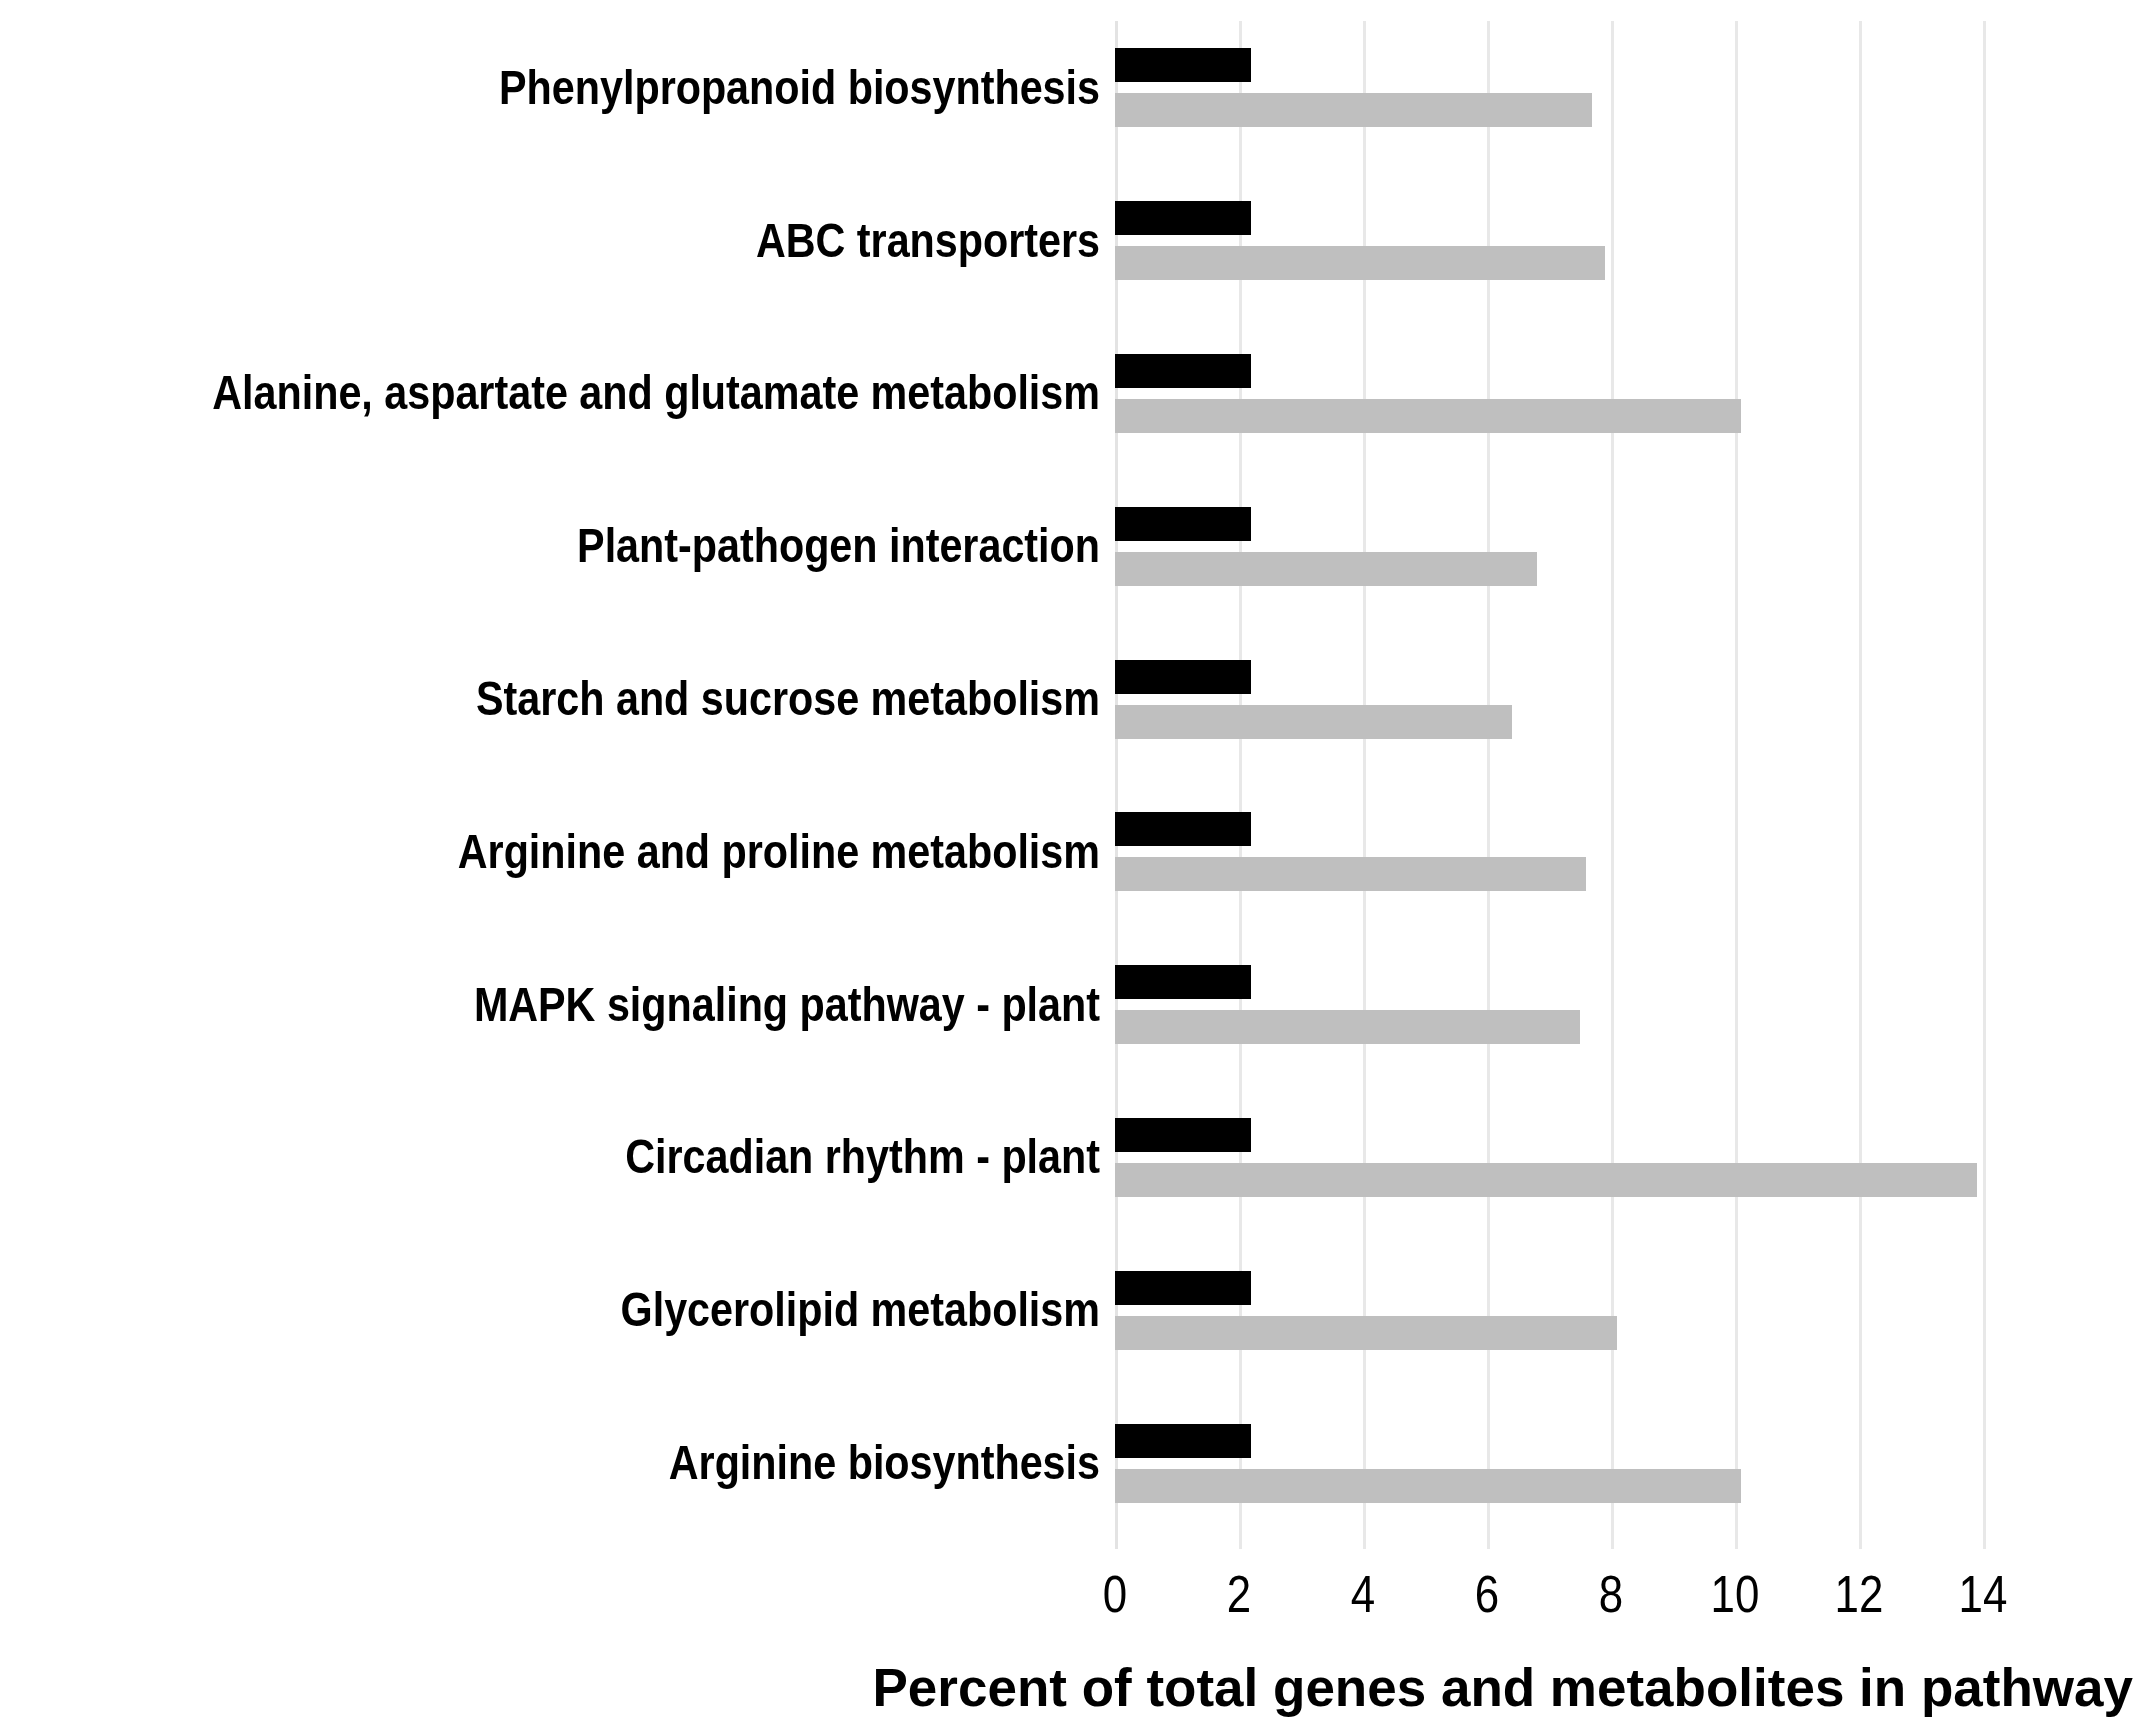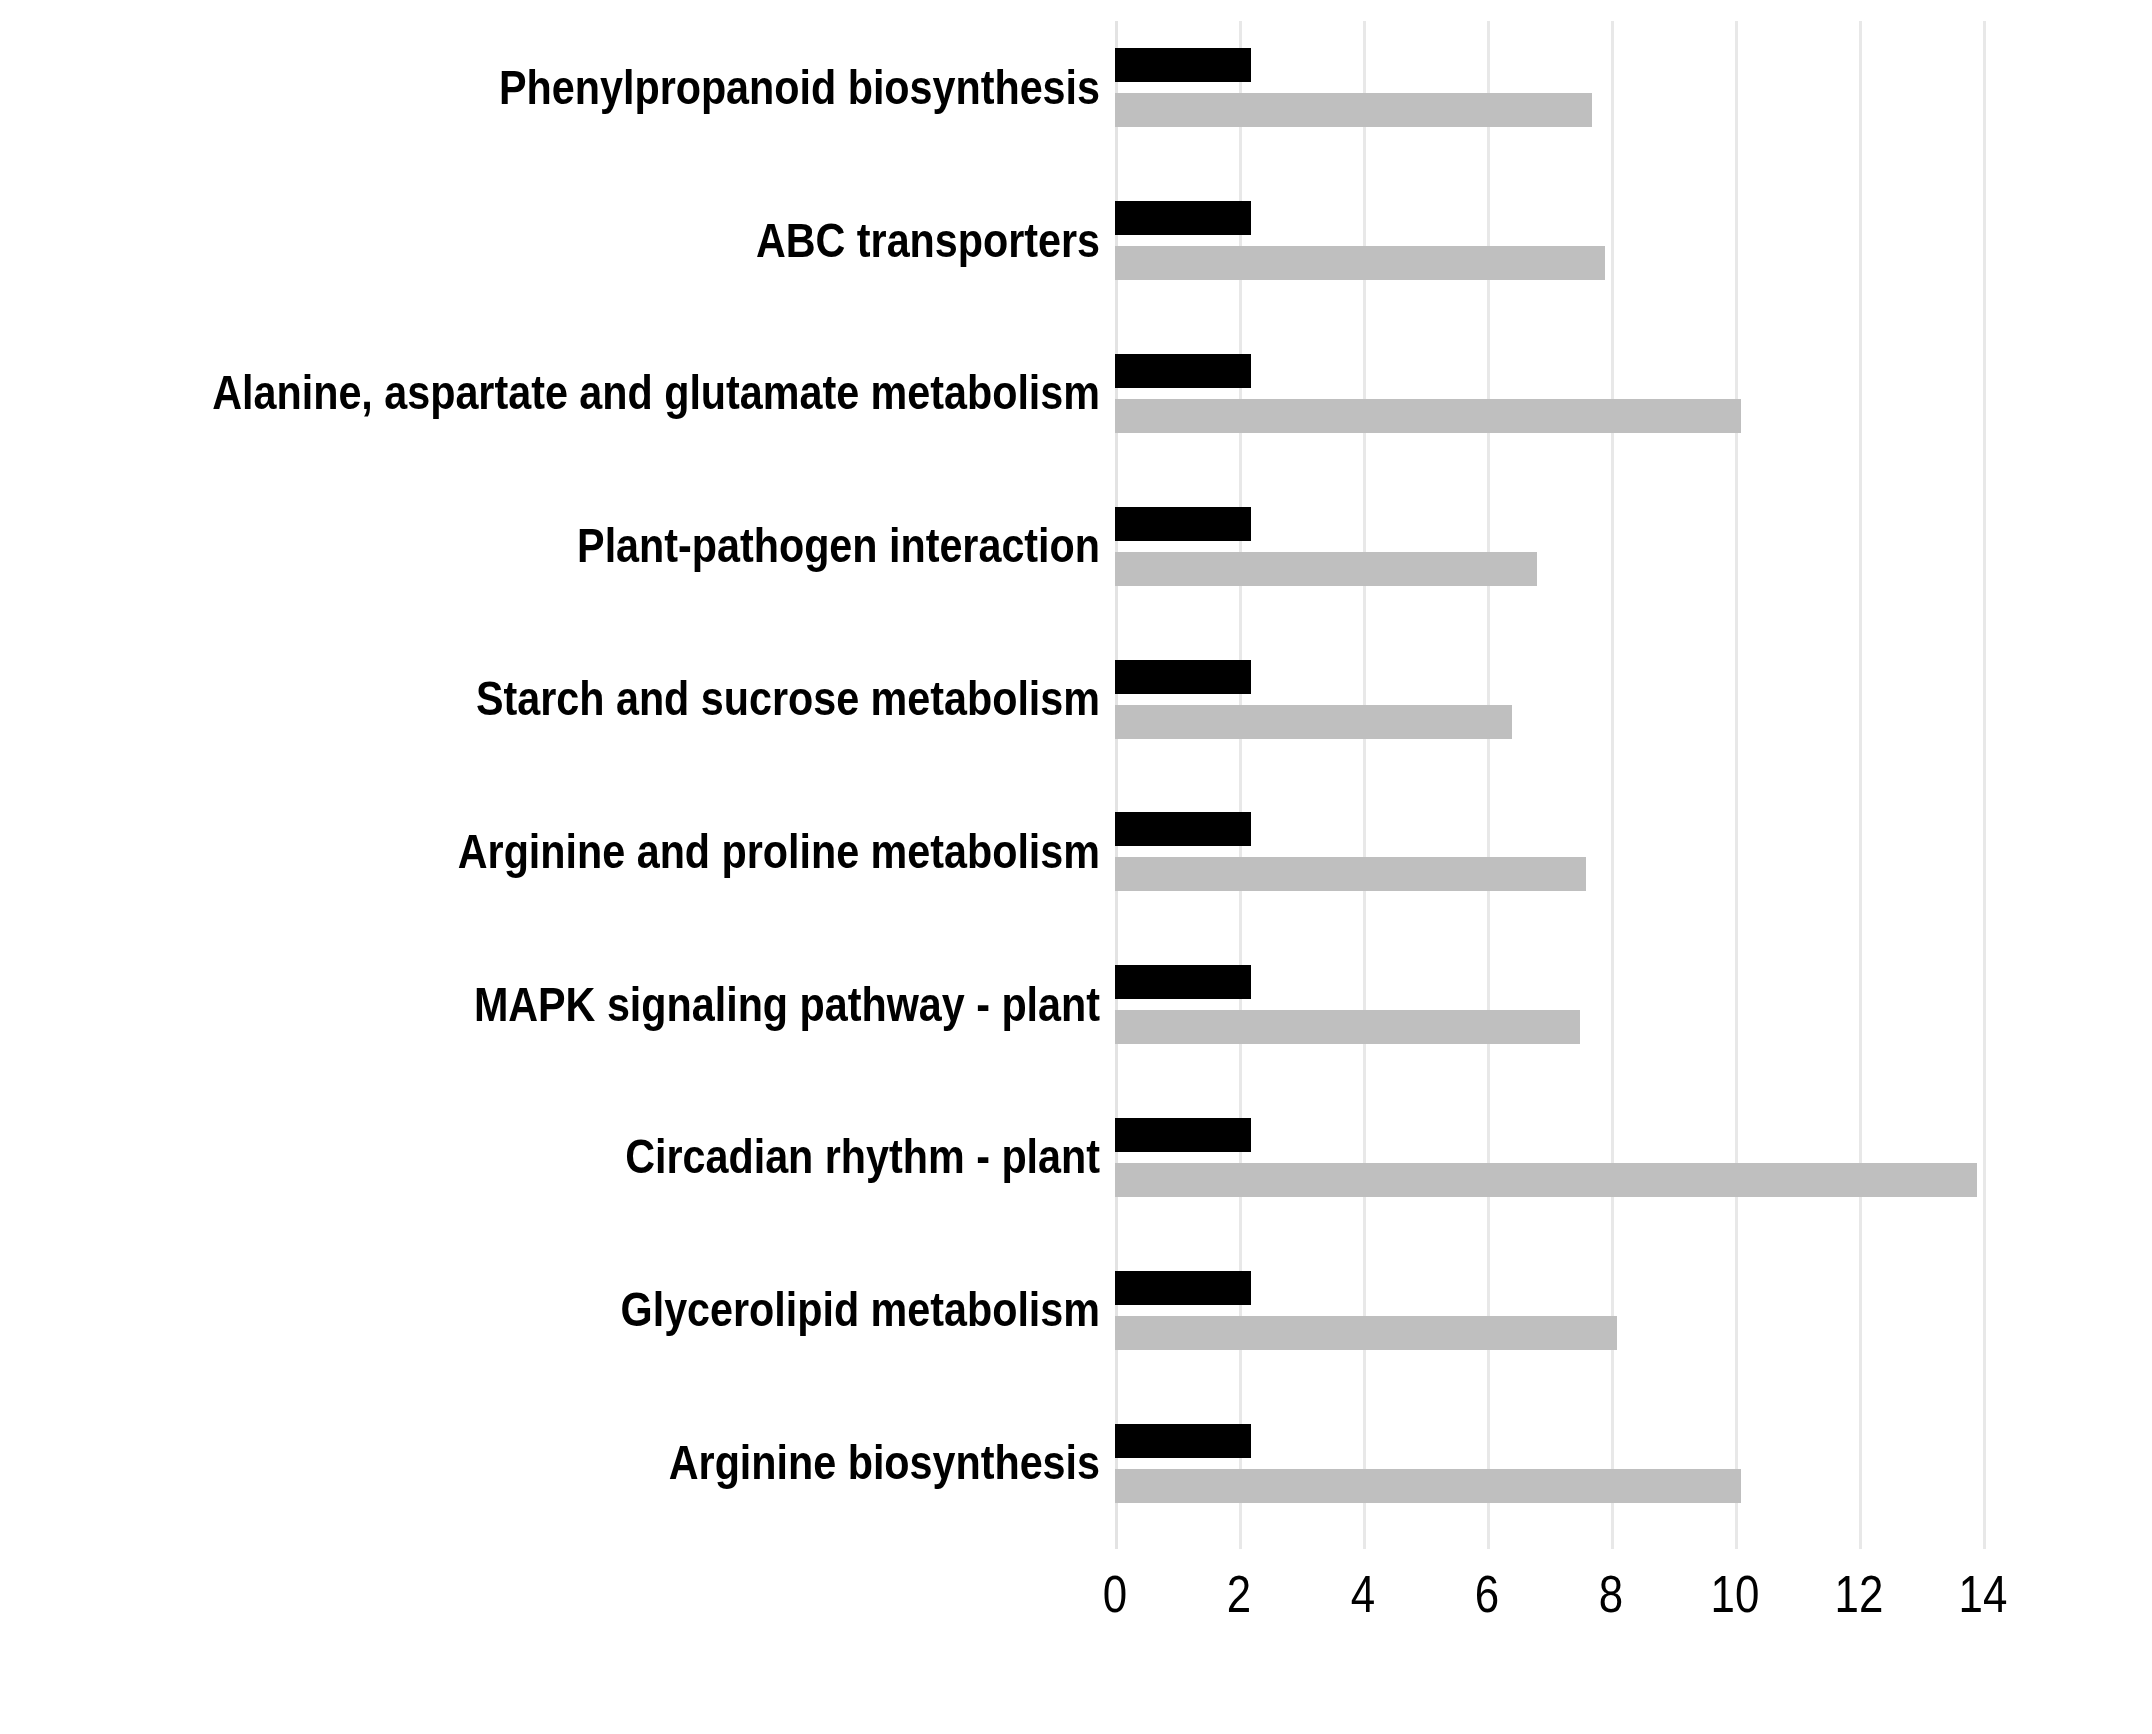--- a/index.html
+++ b/index.html
@@ -200,15 +200,16 @@
       <div class="tick-label" style="left: 0px;">0</div>
       <div class="tick-label" style="left: 124px;">2</div>
       <div class="tick-label" style="left: 248px;">4</div>
       <div class="tick-label" style="left: 372px;">6</div>
       <div class="tick-label" style="left: 496px;">8</div>
       <div class="tick-label" style="left: 620px;">10</div>
       <div class="tick-label" style="left: 744px;">12</div>
       <div class="tick-label" style="left: 868px;">14</div>
     </div>
 
+  <div id="x-axis-title">Percent of total genes and metabolites in pathway</div>
 
 </div>
 
 
 </body></html>

